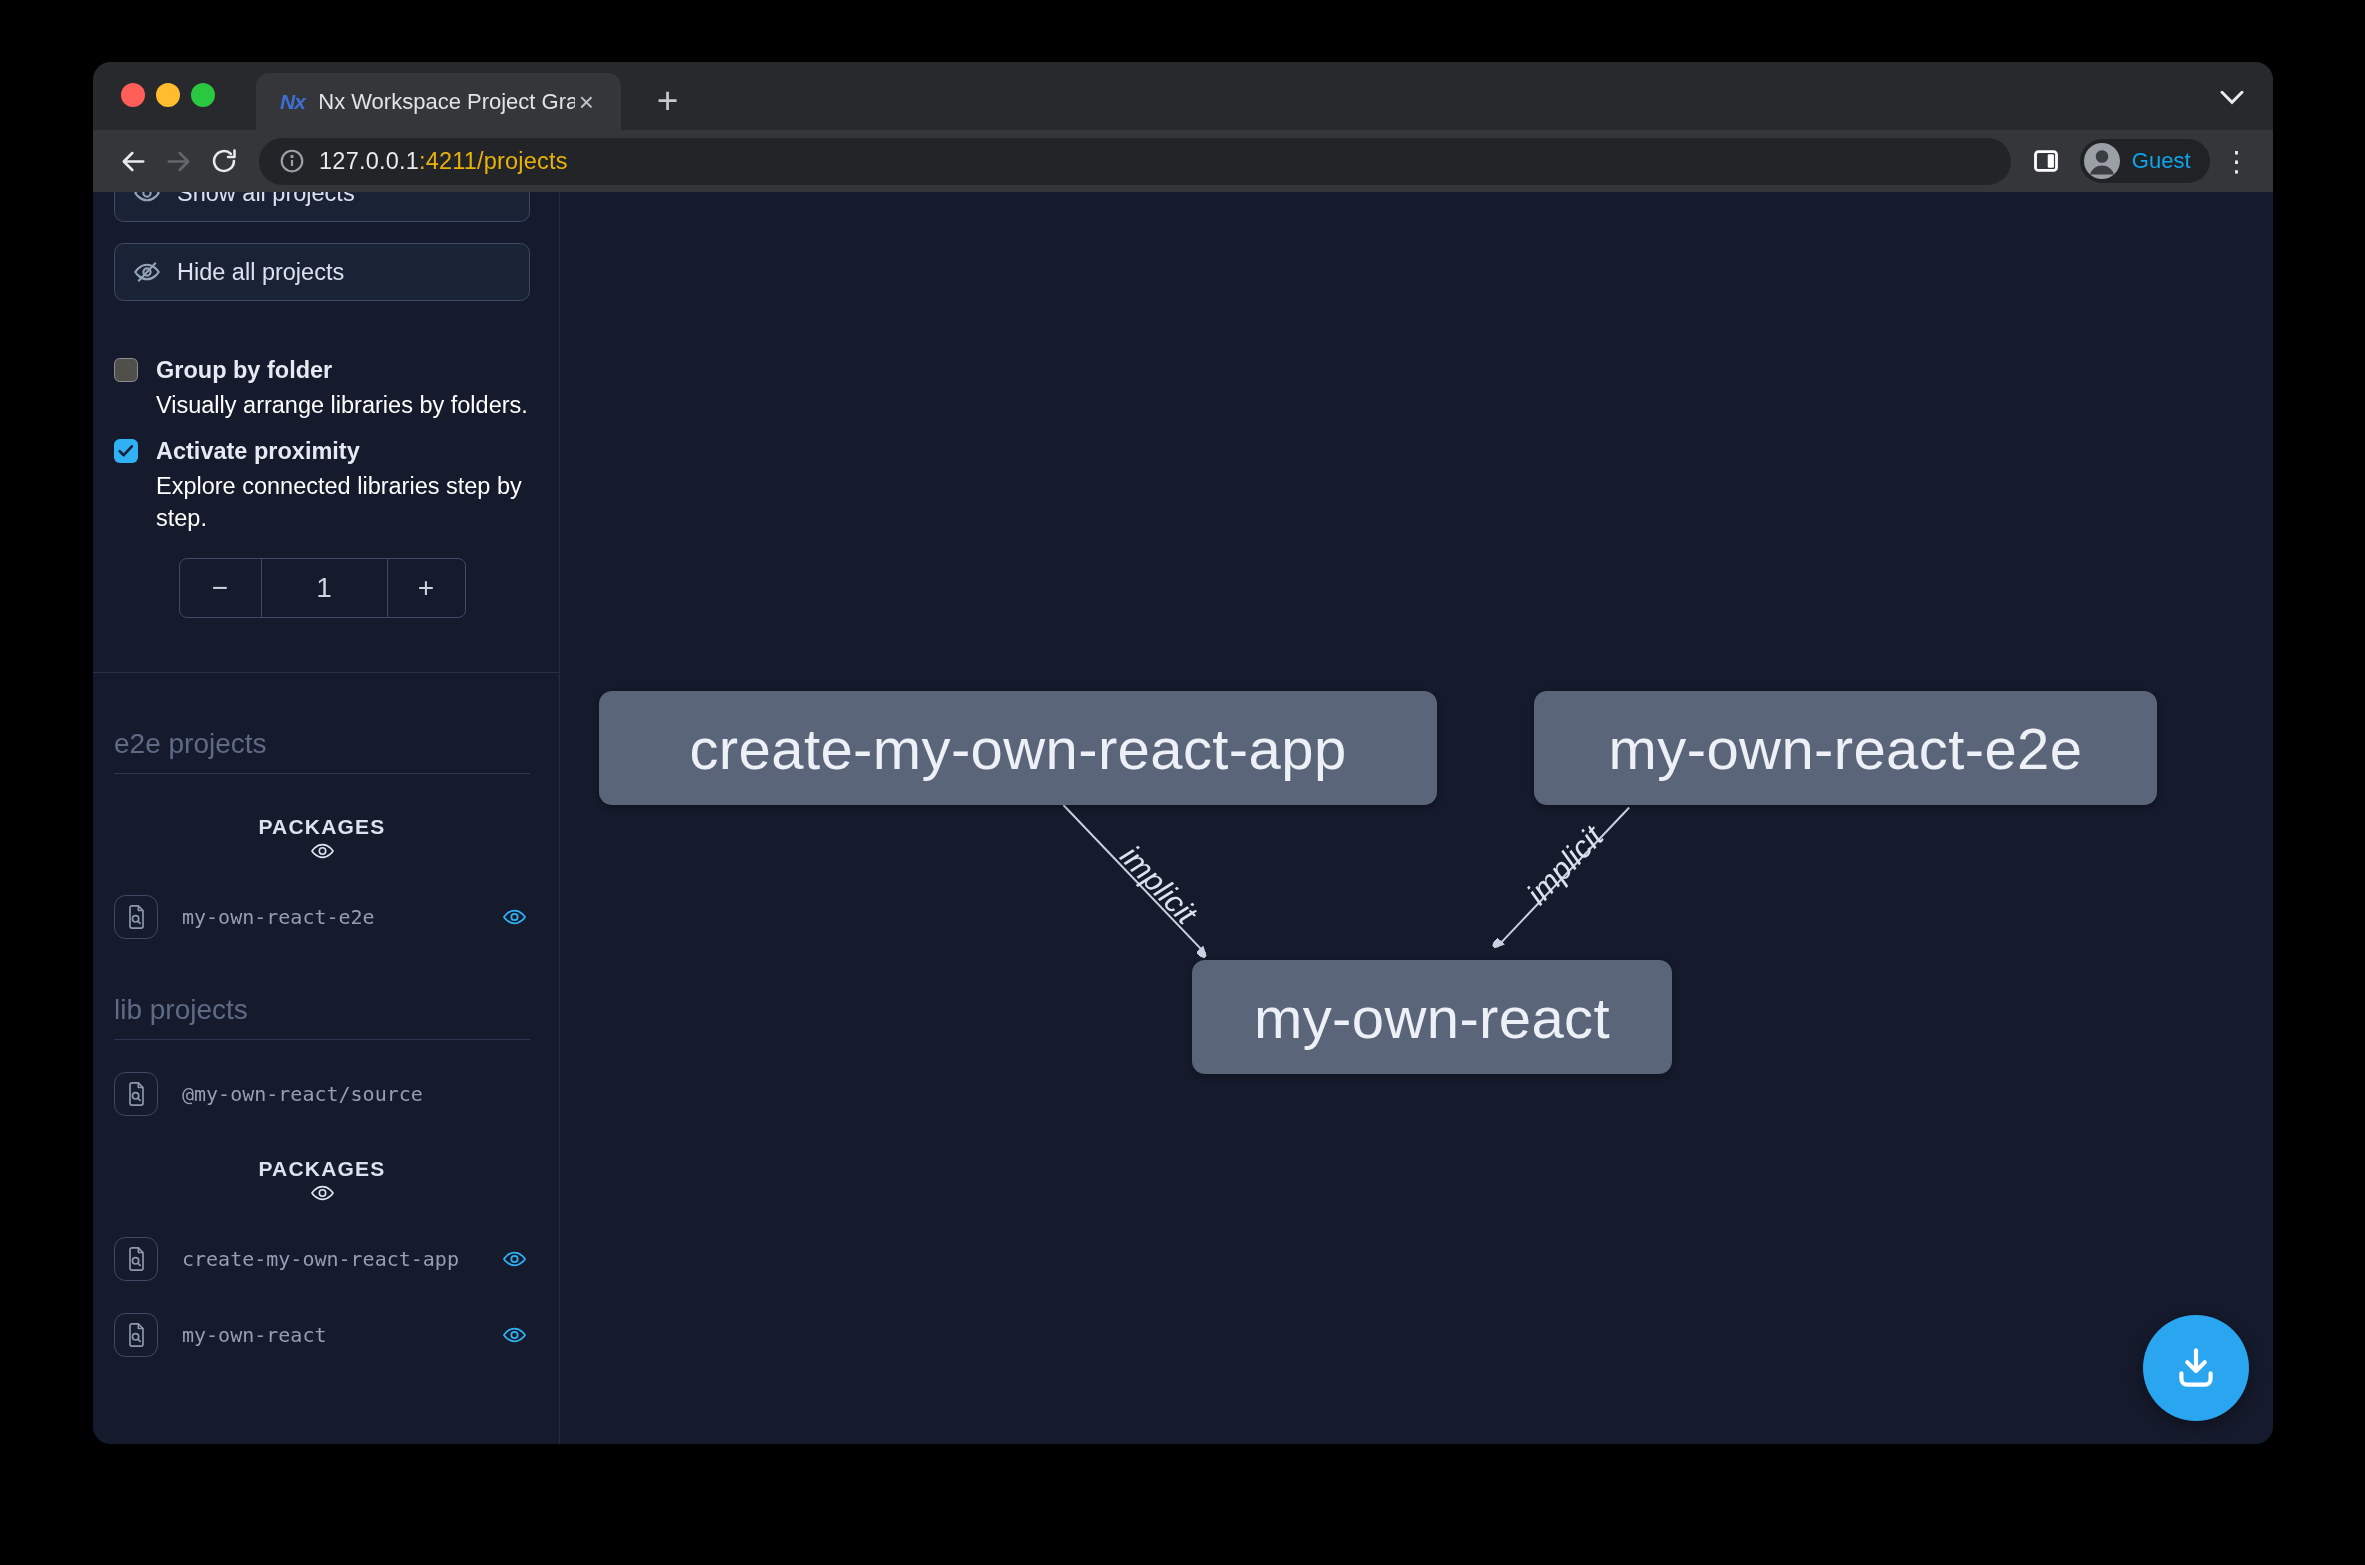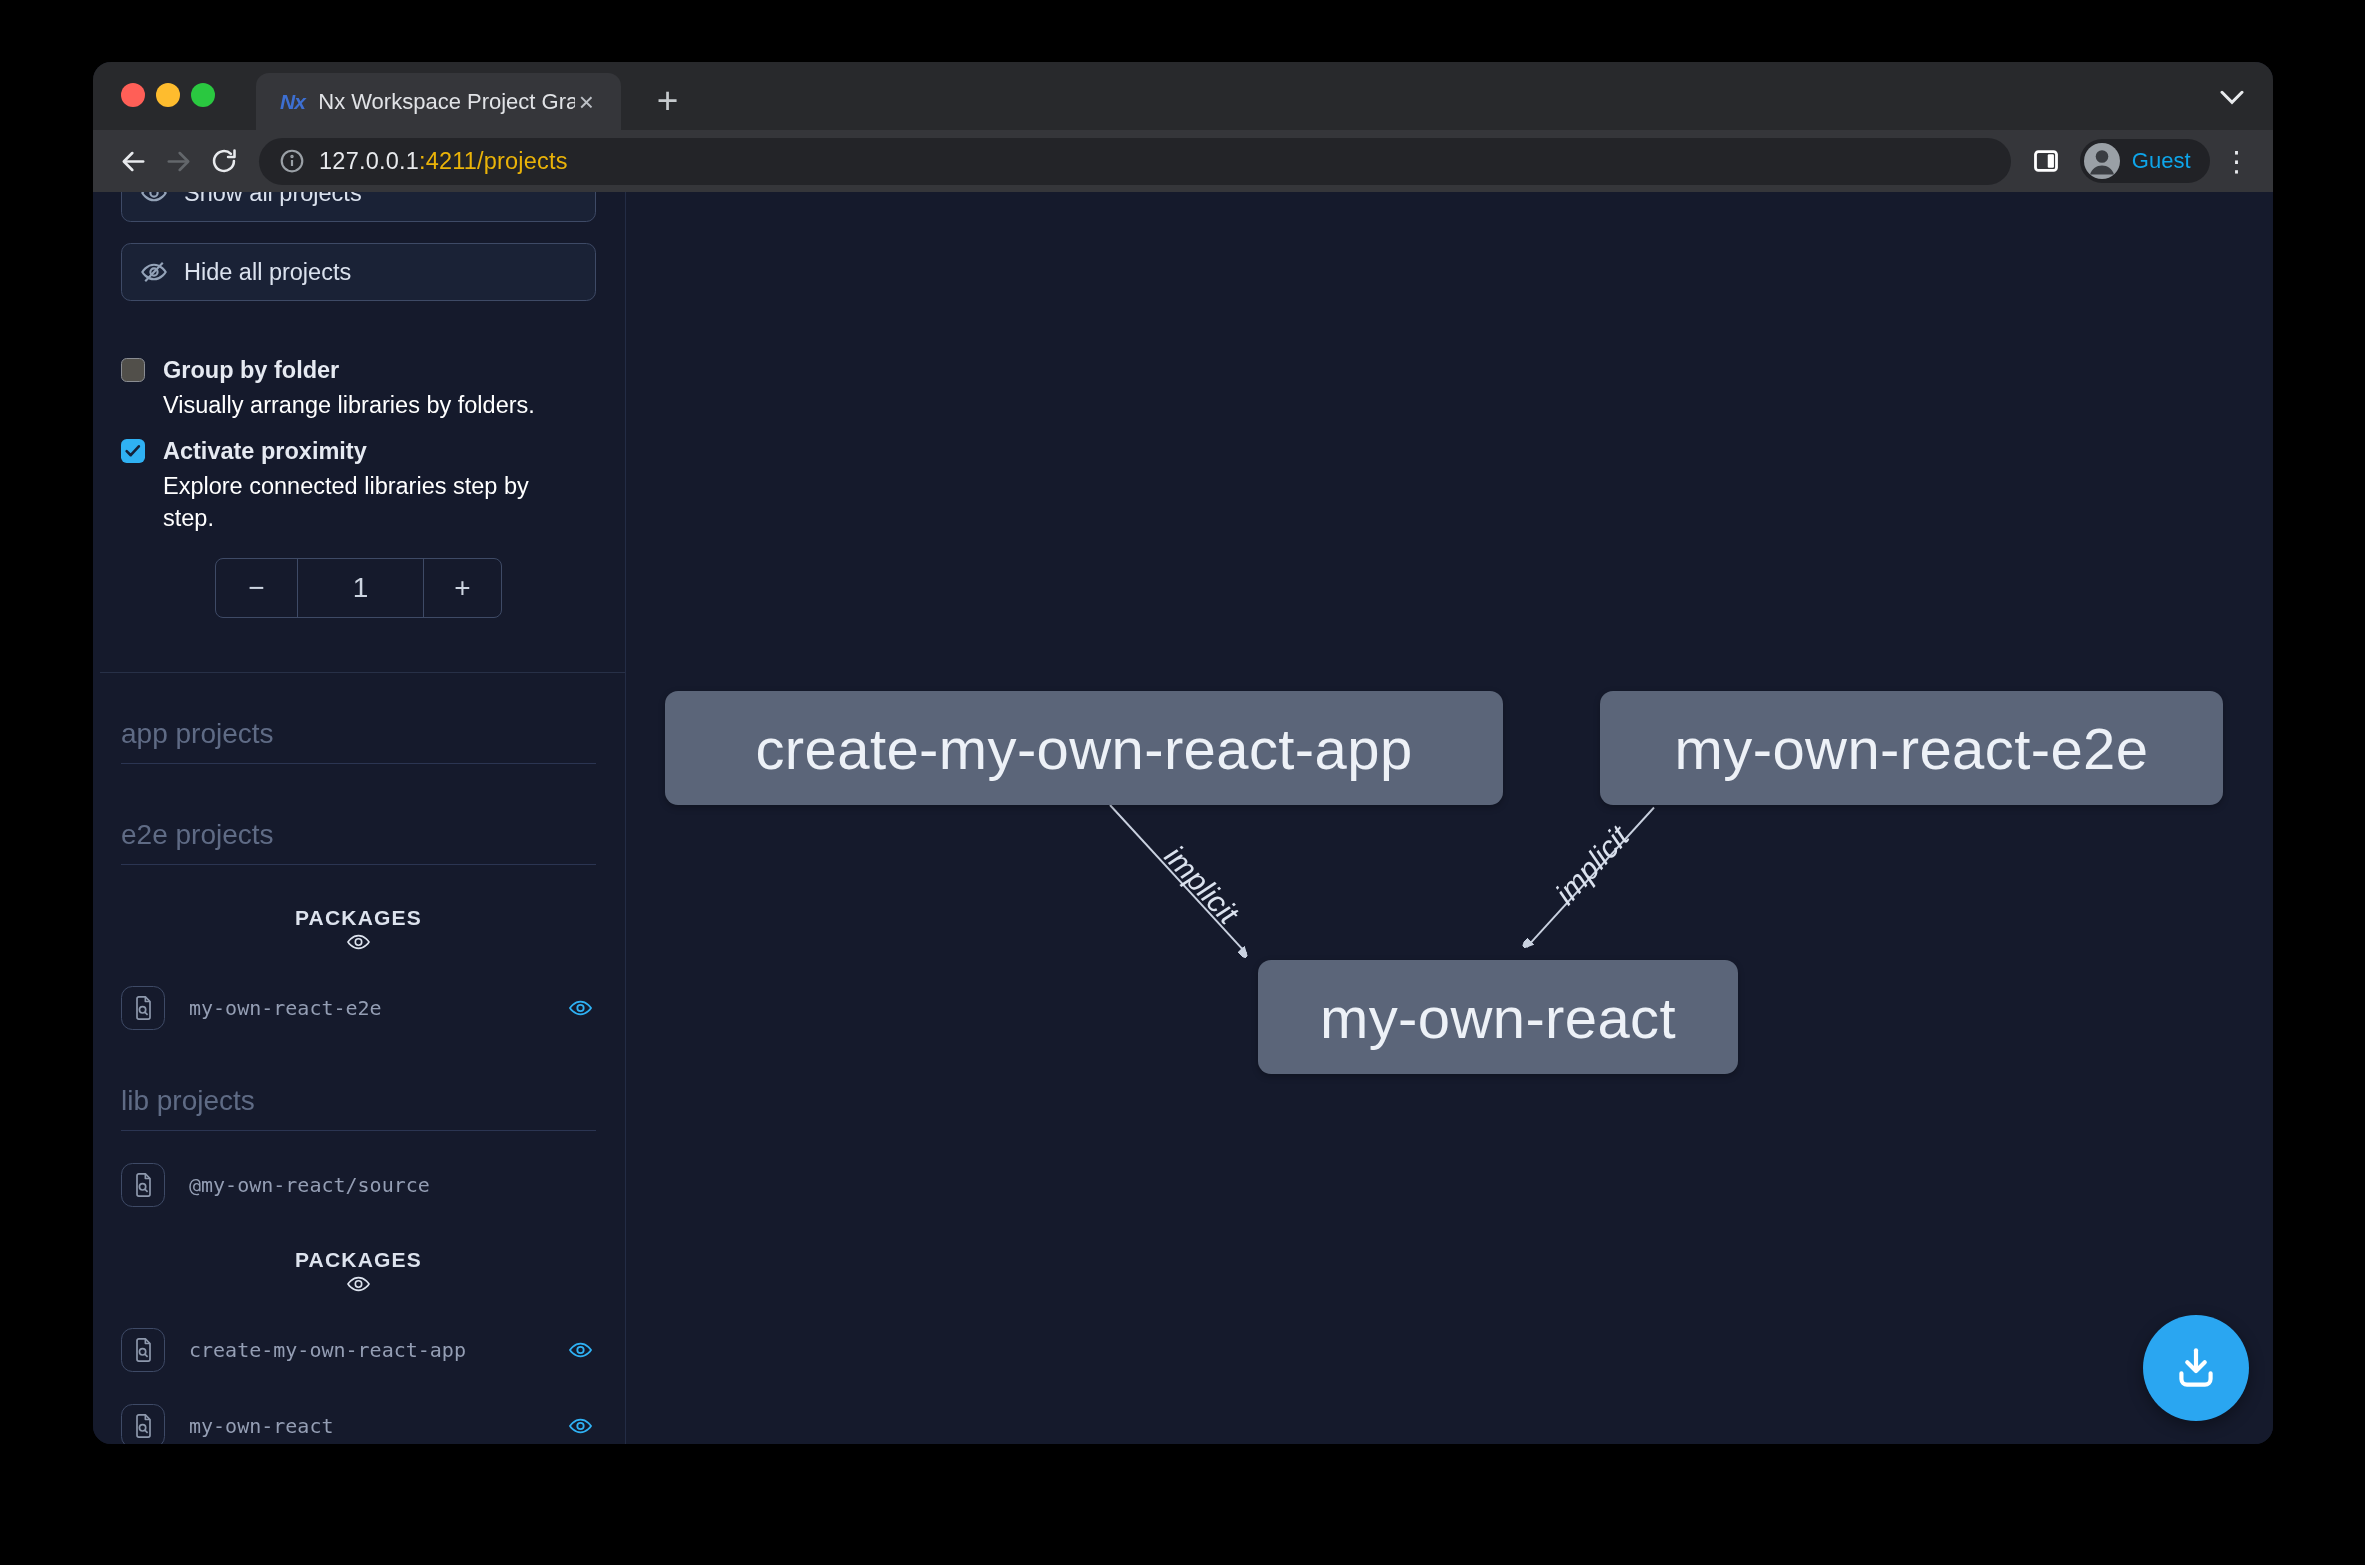--- a/index.html
+++ b/index.html
@@ -52,22 +52,22 @@
            padding:0 19.5px 0 4.9px; flex:0 0 auto; }
   .avatar { width:36px; height:36px; border-radius:50%; background:#9aa0a6; margin-right:11.4px;
             display:flex; align-items:center; justify-content:center; overflow:hidden; }
   .guest-label { color:#0ea5e9; font-size:22px; }
   .kebab { width:37px; height:44px; display:flex; align-items:center; justify-content:center;
            color:#e8eaed; font-size:28px; letter-spacing:0; margin-left:8px; }
 
   
   .content { flex:1; display:flex; min-height:0; background:var(--canvas-bg); }
 
-  .sidebar { width:533px; flex:0 0 auto; border-right:0.8px solid #232c45;
-             padding:0 29px 0 28px; overflow:hidden; position:relative; }
+  .sidebar { width:467px; flex:0 0 auto; border-right:0.8px solid #232c45;
+             padding:0 29px 0 21px; overflow:hidden; position:relative; }
 
   .side-btn { display:flex; align-items:center; gap:16px; width:100%; height:58px;
               border:1.6px solid #3e4a66; border-radius:9.7px; background:#1a2236;
               color:#dbe2ee; font-size:23.5px; font-weight:500; padding:0 18px; }
   .side-btn .ic { color:#94a3b8; display:flex; flex:0 0 auto; }
   .side-btn.clipped { margin-top:-28px; }
   .side-btn.hide-all { margin-top:21px; }
 
   .option { display:flex; gap:18px; margin-top:54px; align-items:flex-start; }
   .option.second { margin-top:14.6px; }
@@ -242,21 +242,20 @@
       </div>
 
       <div class="stepper">
         <span class="step-cell step-dec">−</span>
         <span class="step-cell step-val">1</span>
         <span class="step-cell step-inc">+</span>
       </div>
 
       <div class="side-divider"></div>
 
-      <div class="group-heading">app projects</div>
 
       <div class="group-heading gh2">e2e projects</div>
 
       <div class="pkg-header">
         <span>PACKAGES</span>
         <span class="eye">
           <svg width="31" height="24" viewBox="0 0 24 24" fill="none" stroke="currentColor" stroke-width="1.6">
               <path d="M1.5 12S5.3 5.6 12 5.6 22.5 12 22.5 12 18.7 18.4 12 18.4 1.5 12 1.5 12z"></path>
               <circle cx="12" cy="12" r="3.2"></circle>
             </svg>

